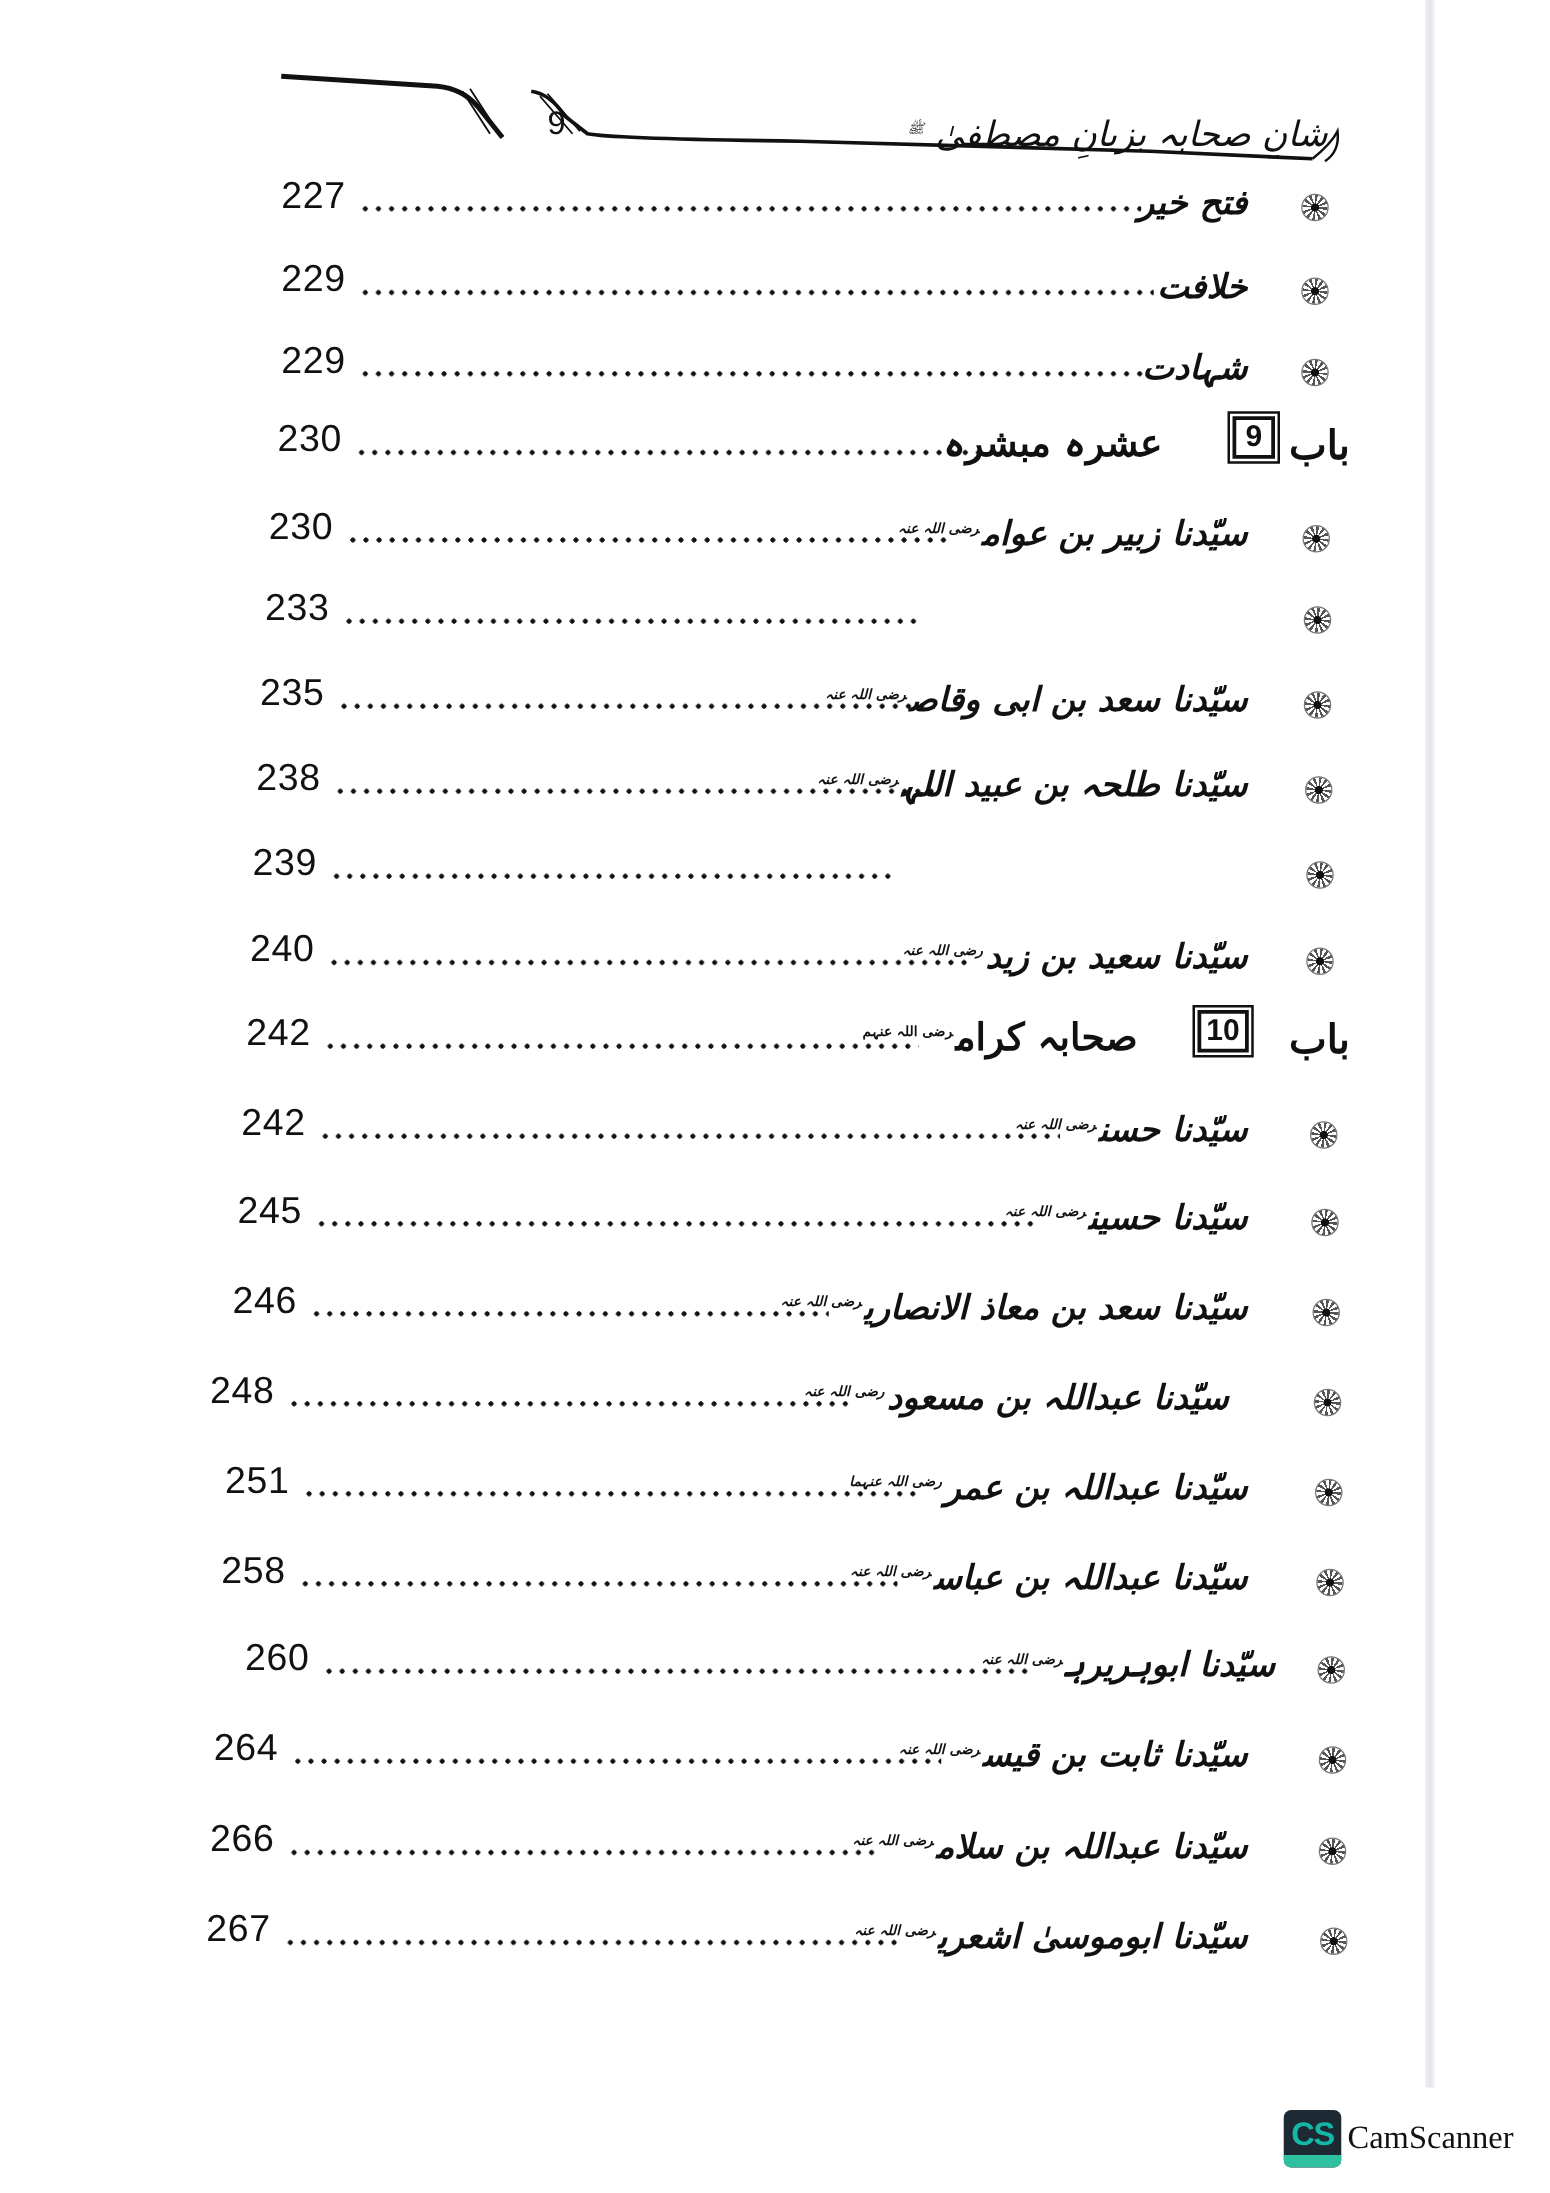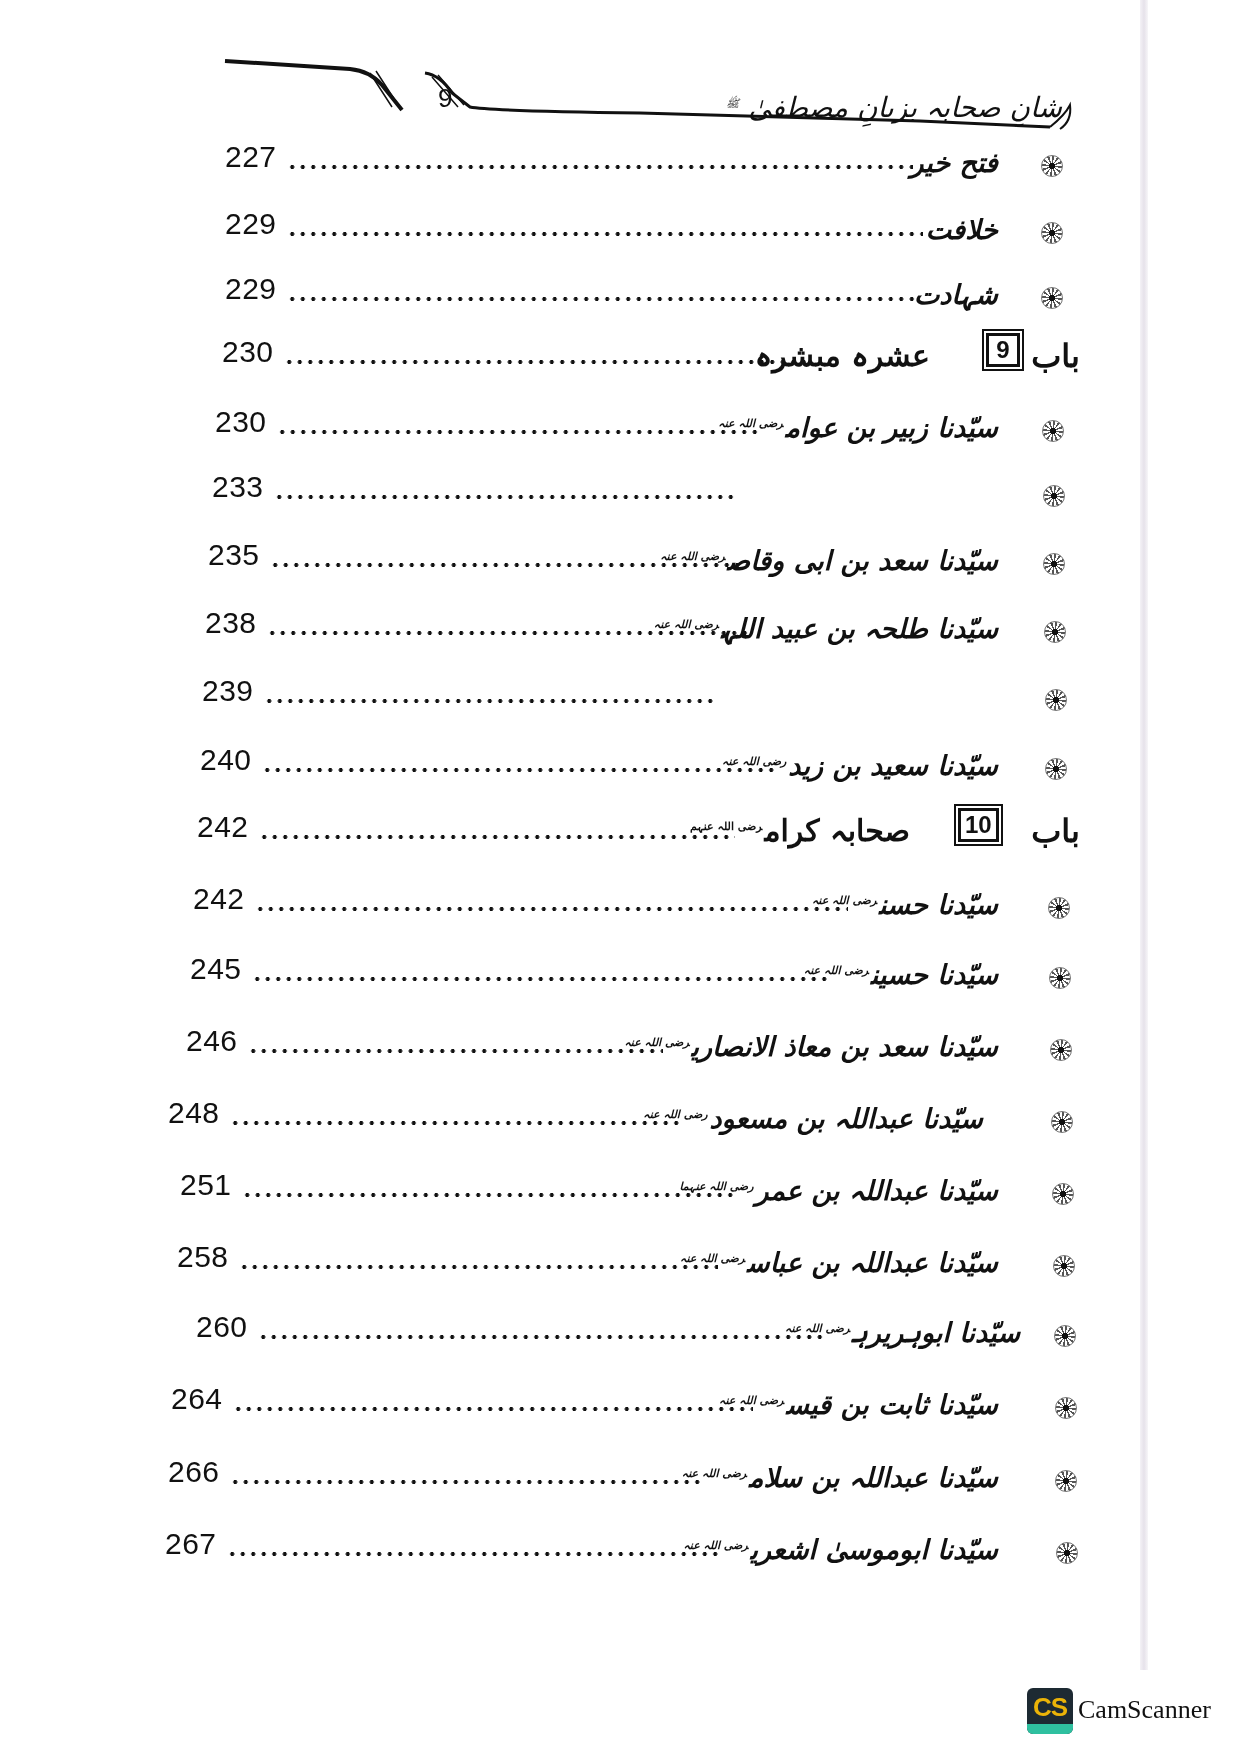--- a/index.html
+++ b/index.html
@@ -57,21 +57,21 @@
       font-family: "Liberation Sans", sans-serif; font-size: 24px; font-weight: bold;
       line-height: 28px; text-align: center; background: #fff;
     }
     .chap-word {
       position: absolute; direction: rtl; font-family: "DejaVu Serif", serif;
       font-size: 32px; font-weight: bold;
     }
 
     
     .cs-badge { position: absolute; left: 1027px; top: 1688px; width: 46px; height: 46px; border-radius: 6px; overflow: hidden; background: #1d2a33; }
-    .cs-badge .cs-txt { position: absolute; left: 0; top: 4px; width: 46px; text-align: center; color: #eab308; font-family: "Liberation Sans", sans-serif; font-weight: bold; font-size: 26px; letter-spacing: -1px; }
+    .cs-badge .cs-txt { position: absolute; left: 0; top: 4px; width: 46px; text-align: center; color: #14b8a6; font-family: "Liberation Sans", sans-serif; font-weight: bold; font-size: 26px; letter-spacing: -1px; }
     .cs-badge .cs-bar { position: absolute; left: 0; bottom: 0; width: 46px; height: 10px; background: #2fc0a0; }
     .cs-name { position: absolute; left: 1078px; top: 1695px; font-family: "Liberation Serif", serif; font-size: 26px; color: #111; }
   </style>
 </head>
 <body>
 
 <div class="page">
   <div class="page-edge"></div>
 
   <div class="header">

